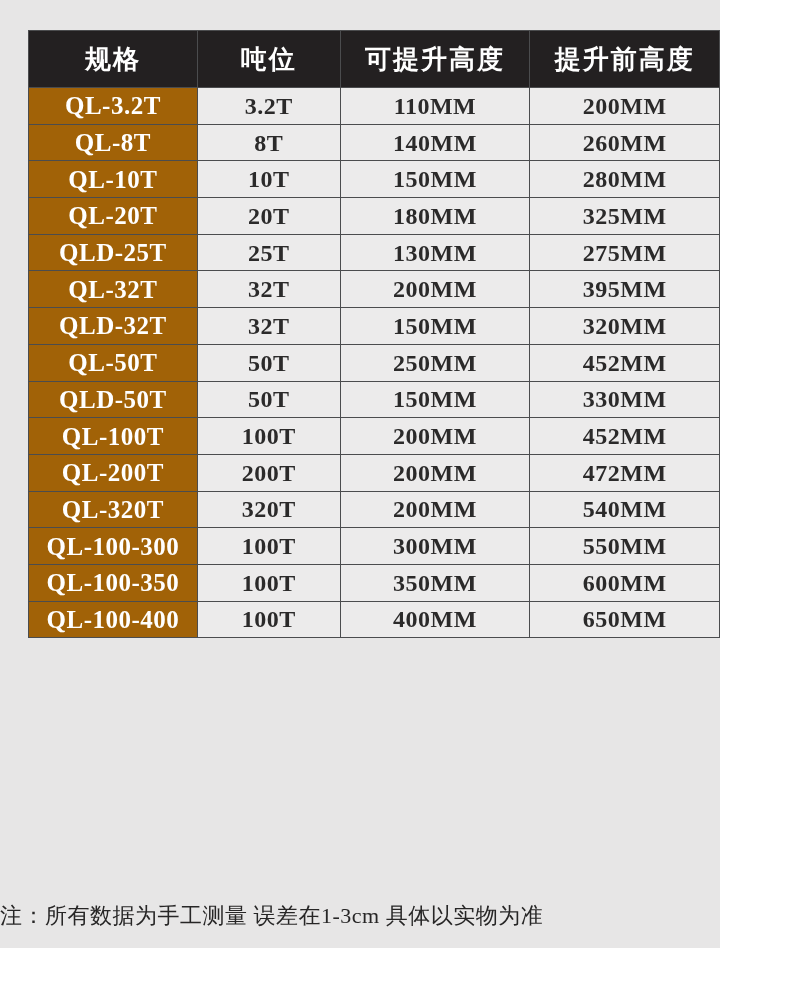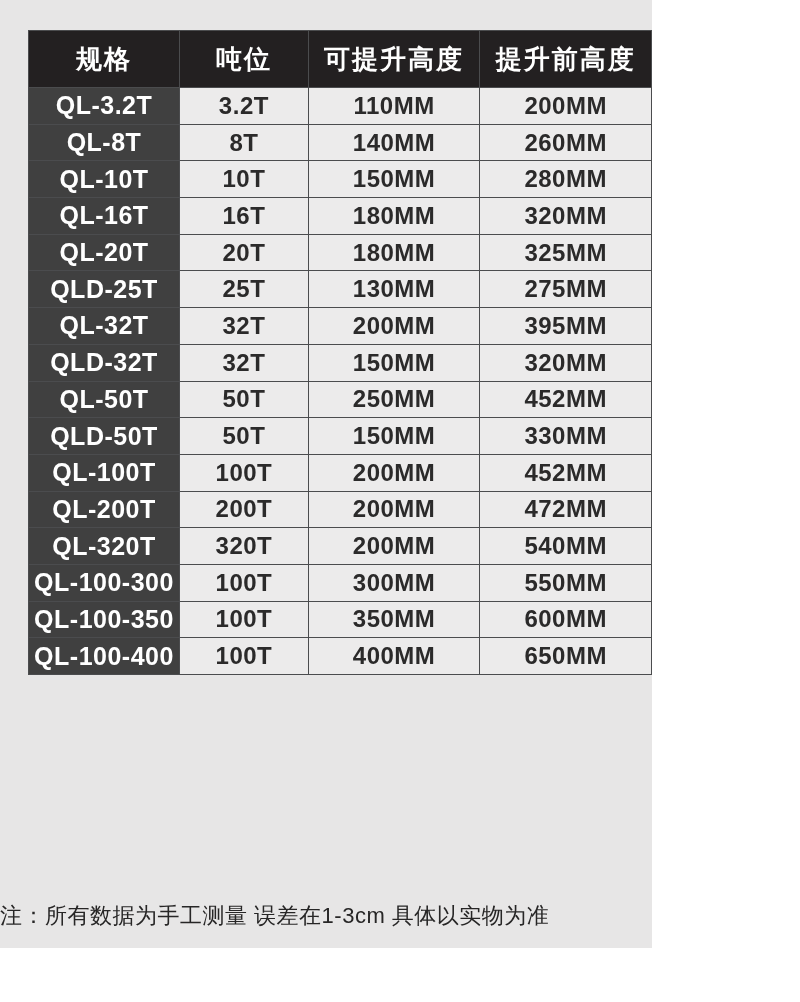--- a/index.html
+++ b/index.html
@@ -1,41 +1,41 @@
 <!DOCTYPE html>
 <html><head>
 <meta charset="utf-8">
 <style>
   html,body { margin:0; padding:0; }
   body {
     width:800px; height:1002px;
     background:#ffffff;
     font-family:"Liberation Sans","DejaVu Sans",sans-serif;
   }
-  .page { position:relative; width:652px; height:1002px; overflow:hidden; background:#ffffff; }
+  .page { position:relative; width:720px; height:1002px; overflow:hidden; background:#ffffff;font-family:Liberation Serif, serif; }
   .gray-section {
     position:absolute; left:0; top:0; width:800px; height:948px;
     background:#e7e6e6;
   }
   table.spec-table {
     position:absolute; left:28px; top:30px;
     border-collapse:collapse; table-layout:fixed;
   }
   .spec-table th {
     background:#232021; color:#ffffff;
     height:56px; font-size:26px; font-weight:700; letter-spacing:2px;
     border:1.5px solid #4b4c4e; padding:0; text-align:center; vertical-align:middle;
   }
   .spec-table tr.data-row { height:36.7px; }
   .spec-table td {
     border:1.5px solid #4b4c4e; padding:0;
     text-align:center; vertical-align:middle;
     font-weight:700; font-size:24px; line-height:1;
   }
-  .spec-table td.model { background:#404040; color:#ffffff; font-size:25px; letter-spacing:0.5px; }
+  .spec-table td.model { background:#a16207; color:#ffffff; font-size:25px; letter-spacing:0.5px; }
   .spec-table td.value { background:#ecebeb; color:#2b2a2a; letter-spacing:0.5px; }
   .note {
     position:absolute; left:0; top:901px; width:800px;
     text-align:left; font-size:22px; color:#272626; letter-spacing:0.5px;
   }
 </style>
 </head>
 <body>
 
 <div class="page">
@@ -67,26 +67,20 @@
           <td class="model">QL-8T</td>
           <td class="value">8T</td>
           <td class="value">140MM</td>
           <td class="value">260MM</td>
         </tr>
         <tr class="data-row">
           <td class="model">QL-10T</td>
           <td class="value">10T</td>
           <td class="value">150MM</td>
           <td class="value">280MM</td>
-        </tr>
-        <tr class="data-row">
-          <td class="model">QL-16T</td>
-          <td class="value">16T</td>
-          <td class="value">180MM</td>
-          <td class="value">320MM</td>
         </tr>
         <tr class="data-row">
           <td class="model">QL-20T</td>
           <td class="value">20T</td>
           <td class="value">180MM</td>
           <td class="value">325MM</td>
         </tr>
         <tr class="data-row">
           <td class="model">QLD-25T</td>
           <td class="value">25T</td>

